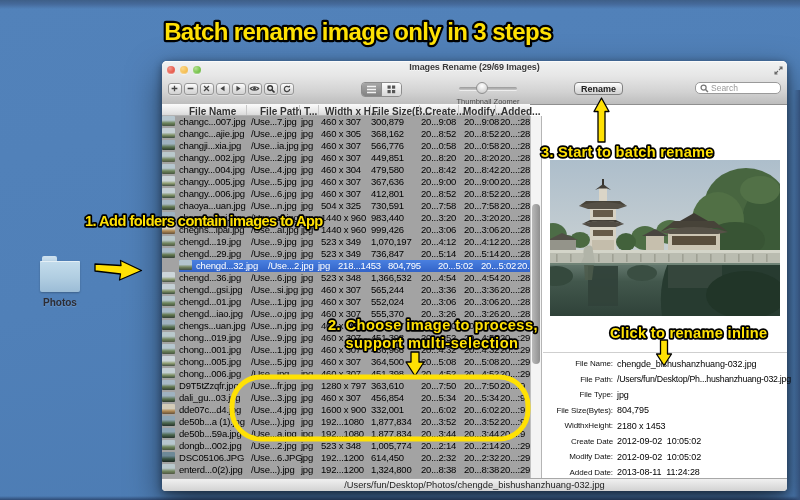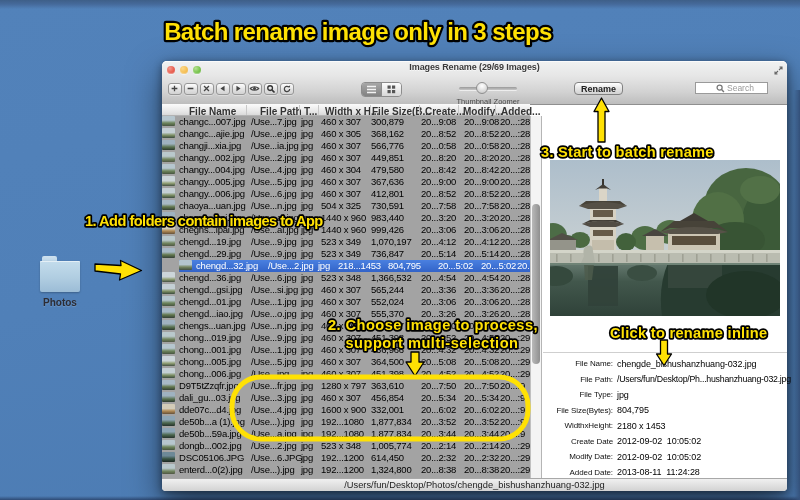--- a/index.html
+++ b/index.html
@@ -45,22 +45,22 @@
   #vt1{width:19px;background:linear-gradient(180deg,#a7a7a7,#828282);border-right:1px solid #8c8c8c;
     display:flex;align-items:center;justify-content:center;}
   #vt2{flex:1;background:linear-gradient(180deg,#fdfdfd,#d8d8d8);display:flex;align-items:center;justify-content:center;}
   #slidertrack{left:297px;top:26px;width:58px;height:3px;border-radius:2px;background:linear-gradient(180deg,#9a9a9a,#c6c6c6);box-shadow:0 1px 0 rgba(255,255,255,.6);}
   #sliderknob{left:314px;top:21px;width:12px;height:12px;border-radius:50%;
     background:radial-gradient(circle at 50% 30%,#ffffff,#d5d5d5 70%,#b5b5b5);border:1px solid #909090;box-sizing:border-box;}
   #sliderlbl{left:276px;top:36px;width:100px;text-align:center;font-size:7.5px;color:#4a4a4a;}
   #renamebtn{left:412px;top:21px;width:49px;height:13px;border:1px solid #818181;border-radius:4px;box-sizing:border-box;
     background:linear-gradient(180deg,#ffffff,#e8e8e8 45%,#d2d2d2);display:flex;align-items:center;justify-content:center;
     font-size:9px;font-weight:bold;color:#222;}
-  #search{left:533px;top:21px;width:73px;height:12px;border:1px solid #9a9a9a;border-radius:0;box-sizing:border-box;
-    background:#fff;display:flex;align-items:center;padding-left:20px;color:#999;font-size:8.5px;}
+  #search{left:533px;top:21px;width:86px;height:12px;border:1px solid #9a9a9a;border-radius:5px;box-sizing:border-box;
+    background:#fff;display:flex;align-items:center;padding-left:4px;color:#999;font-size:8.5px;}
   
   #thead{left:0;top:43px;width:368px;height:12px;
     background:linear-gradient(180deg,#fbfbfb,#e6e6e6 70%,#dadada);border-bottom:1px solid #b3b3b3;box-sizing:border-box;}
   #thead span{position:absolute;top:2px;font-size:10px;font-weight:bold;color:#333;}
   #thead i{position:absolute;top:1px;width:1px;height:10px;background:#c8c8c8;}
   #pvhead{left:380px;top:43px;width:245px;height:12px;
     background:linear-gradient(180deg,#fbfbfb,#e6e6e6 70%,#dadada);border-bottom:1px solid #b3b3b3;box-sizing:border-box;
     text-align:center;font-size:8px;font-weight:bold;color:#333;line-height:11px;}
   
   #tbl{left:0;top:55px;width:368px;height:362px;background:#a3a3a3;overflow:hidden;}

